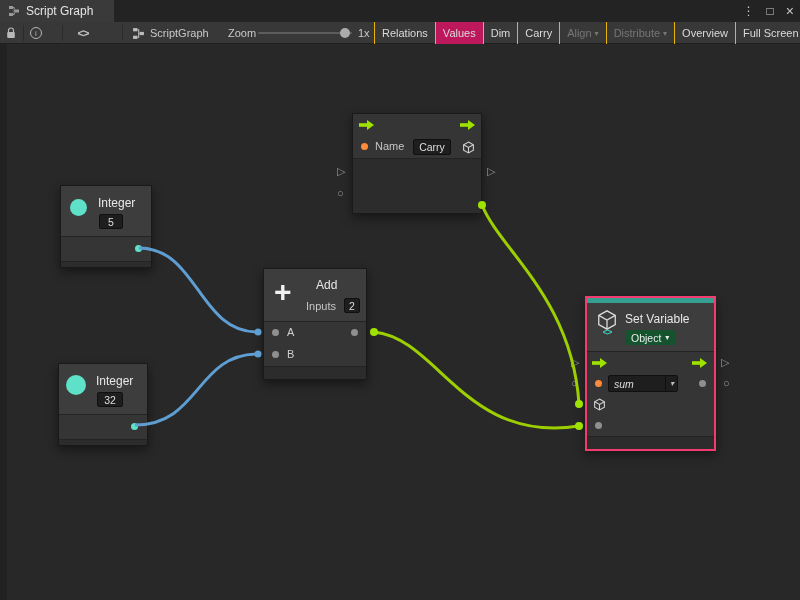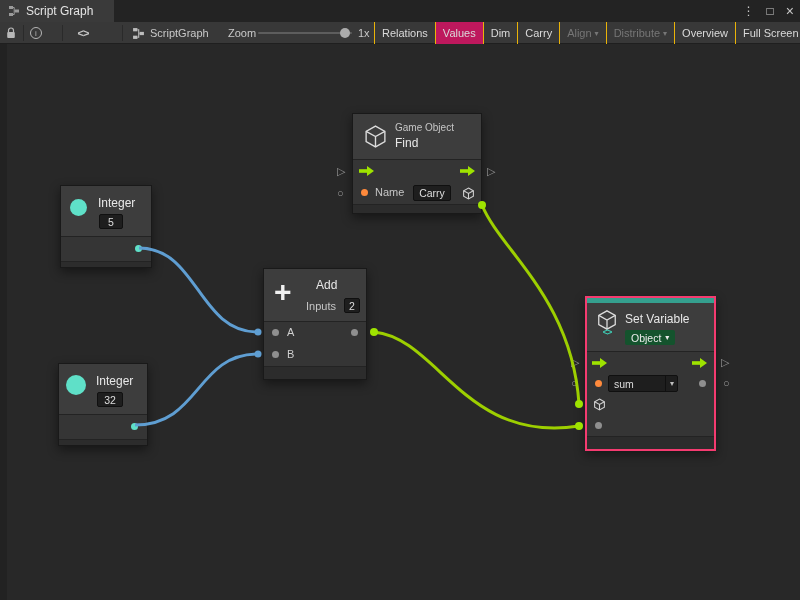--- a/index.html
+++ b/index.html
@@ -49,21 +49,21 @@
   .ntitle { position:absolute; color:#e8e8e8; font-size:12px; }
   .nsub { position:absolute; color:#c6c6c6; font-size:10px; }
   .plabel { position:absolute; color:#cfcfcf; font-size:11px; }
   .dot { position:absolute; width:7px; height:7px; border-radius:50%; }
   .dot.teal { background:#5fe0c8; }
   .dot.orange { background:#ff8a3c; }
   .dot.gray { background:#8f8f8f; }
   .circle-icon { position:absolute; border-radius:50%; background:#5fe0c8; }
   .field { position:absolute; background:#1e1e1e; border:1px solid #101010; border-radius:2px;
            color:#dedede; font-size:10.5px; display:flex; align-items:center; justify-content:center; }
-  .field.dd { justify-content:space-between; padding:0 3px 0 5px; }
+  .field.dd { justify-content:space-between; padding:0 3px 0 5px;font-style:italic; }
   .dd-split { border-left:1px solid #101010; padding-left:4px; margin-left:4px;
               color:#bdbdbd; font-size:8px; line-height:15px; }
   .btn-dd { position:absolute; height:15px; background:#14532d; border-radius:2px; color:#ebebeb;
             font-size:10.5px; display:flex; align-items:center; gap:4px; padding:0 6px; }
   .plus-glyph { position:absolute; color:#f0f0f0; font-size:30px; font-weight:bold; line-height:30px; }
   .flowarrow { position:absolute; }
   .flowarrow svg { display:block; }
   .cubeicon { position:absolute; }
   .oport { position:absolute; font-size:11px; color:#9a9a9a; line-height:12px; z-index:2; }
 
@@ -219,30 +219,20 @@
       <span class="dot gray" style="left:8px;top:7px;"></span>
       <span class="plabel" style="left:23px;top:4px;">A</span>
       <span class="dot gray" style="right:8px;top:7px;"></span>
       <span class="dot gray" style="left:8px;top:29px;"></span>
       <span class="plabel" style="left:23px;top:26px;">B</span>
     </div>
     <div class="nfoot"></div>
   </div>
 
   <div class="node" style="left:352px;top:113px;width:130px;height:101px;">
-    <div class="nhdr" style="height:46px;">
-      <span class="cubeicon" style="left:10px;top:10px;">
-        <svg width="25" height="25" viewBox="0 0 24 24" fill="none" stroke="#dcdcdc" stroke-width="1.3">
-          <path d="M12 2 L21 7 L21 17 L12 22 L3 17 L3 7 Z"></path>
-            <path d="M3 7 L12 12 L21 7 M12 12 L12 22"></path>
-        </svg>
-      </span>
-      <span class="nsub" style="left:42px;top:8px;">Game Object</span>
-      <span class="ntitle" style="left:42px;top:22px;">Find</span>
-    </div>
     <div class="nbody" style="height:44px;">
       <span class="flowarrow" style="left:6px;top:6px;">
         <svg width="15" height="10" viewBox="0 0 15 10">
             <rect x="0" y="3.2" width="8" height="3.6" fill="#9ee300"></rect>
             <polygon points="8,0 15,5 8,10" fill="#9ee300"></polygon>
           </svg>
       </span>
       <span class="flowarrow" style="right:6px;top:6px;">
         <svg width="15" height="10" viewBox="0 0 15 10">
             <rect x="0" y="3.2" width="8" height="3.6" fill="#9ee300"></rect>

